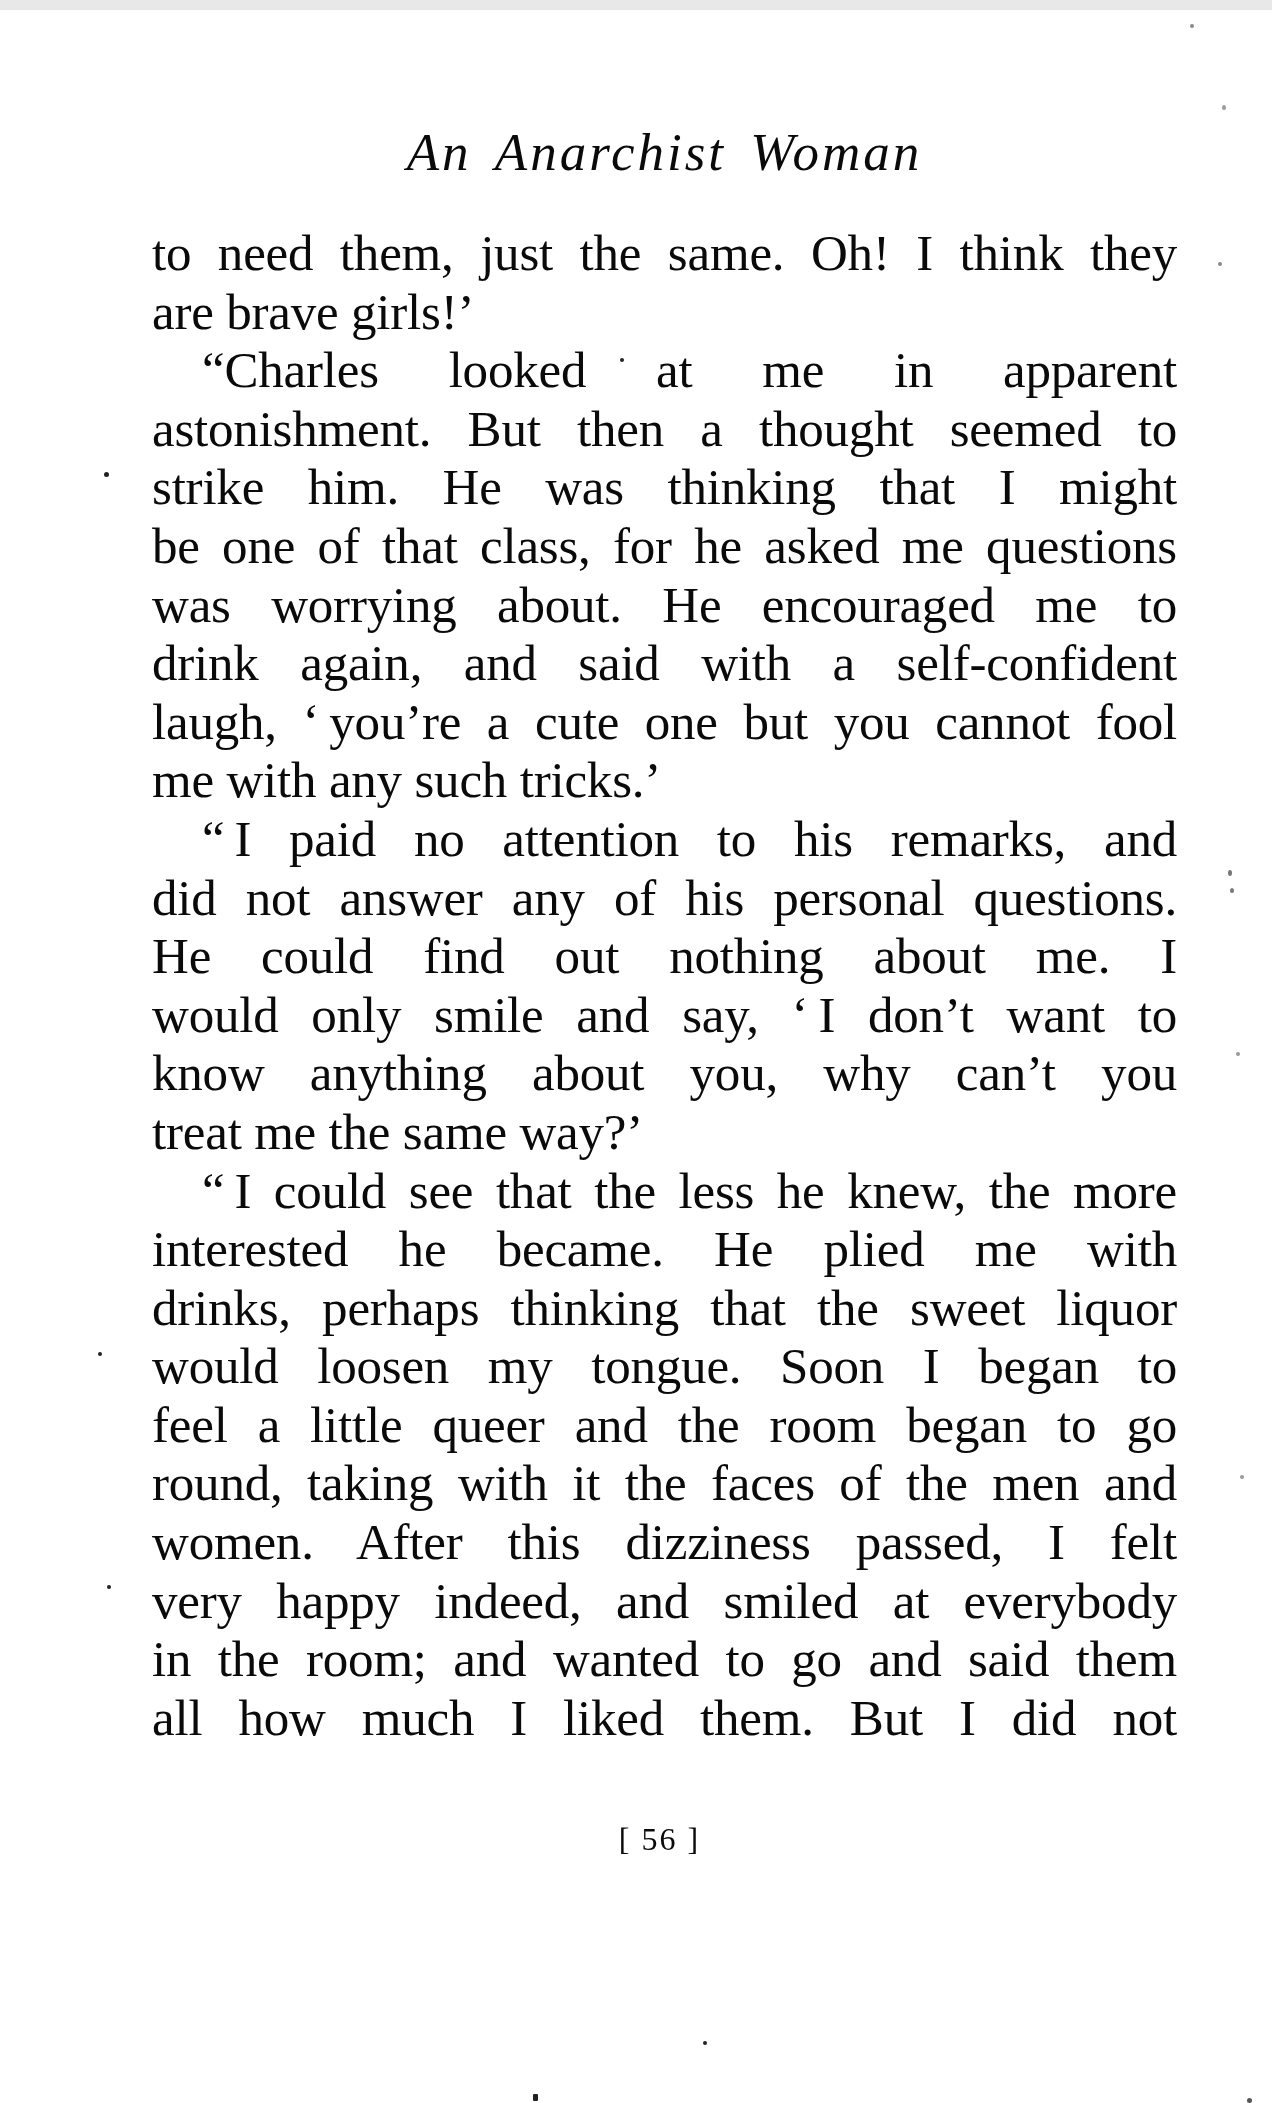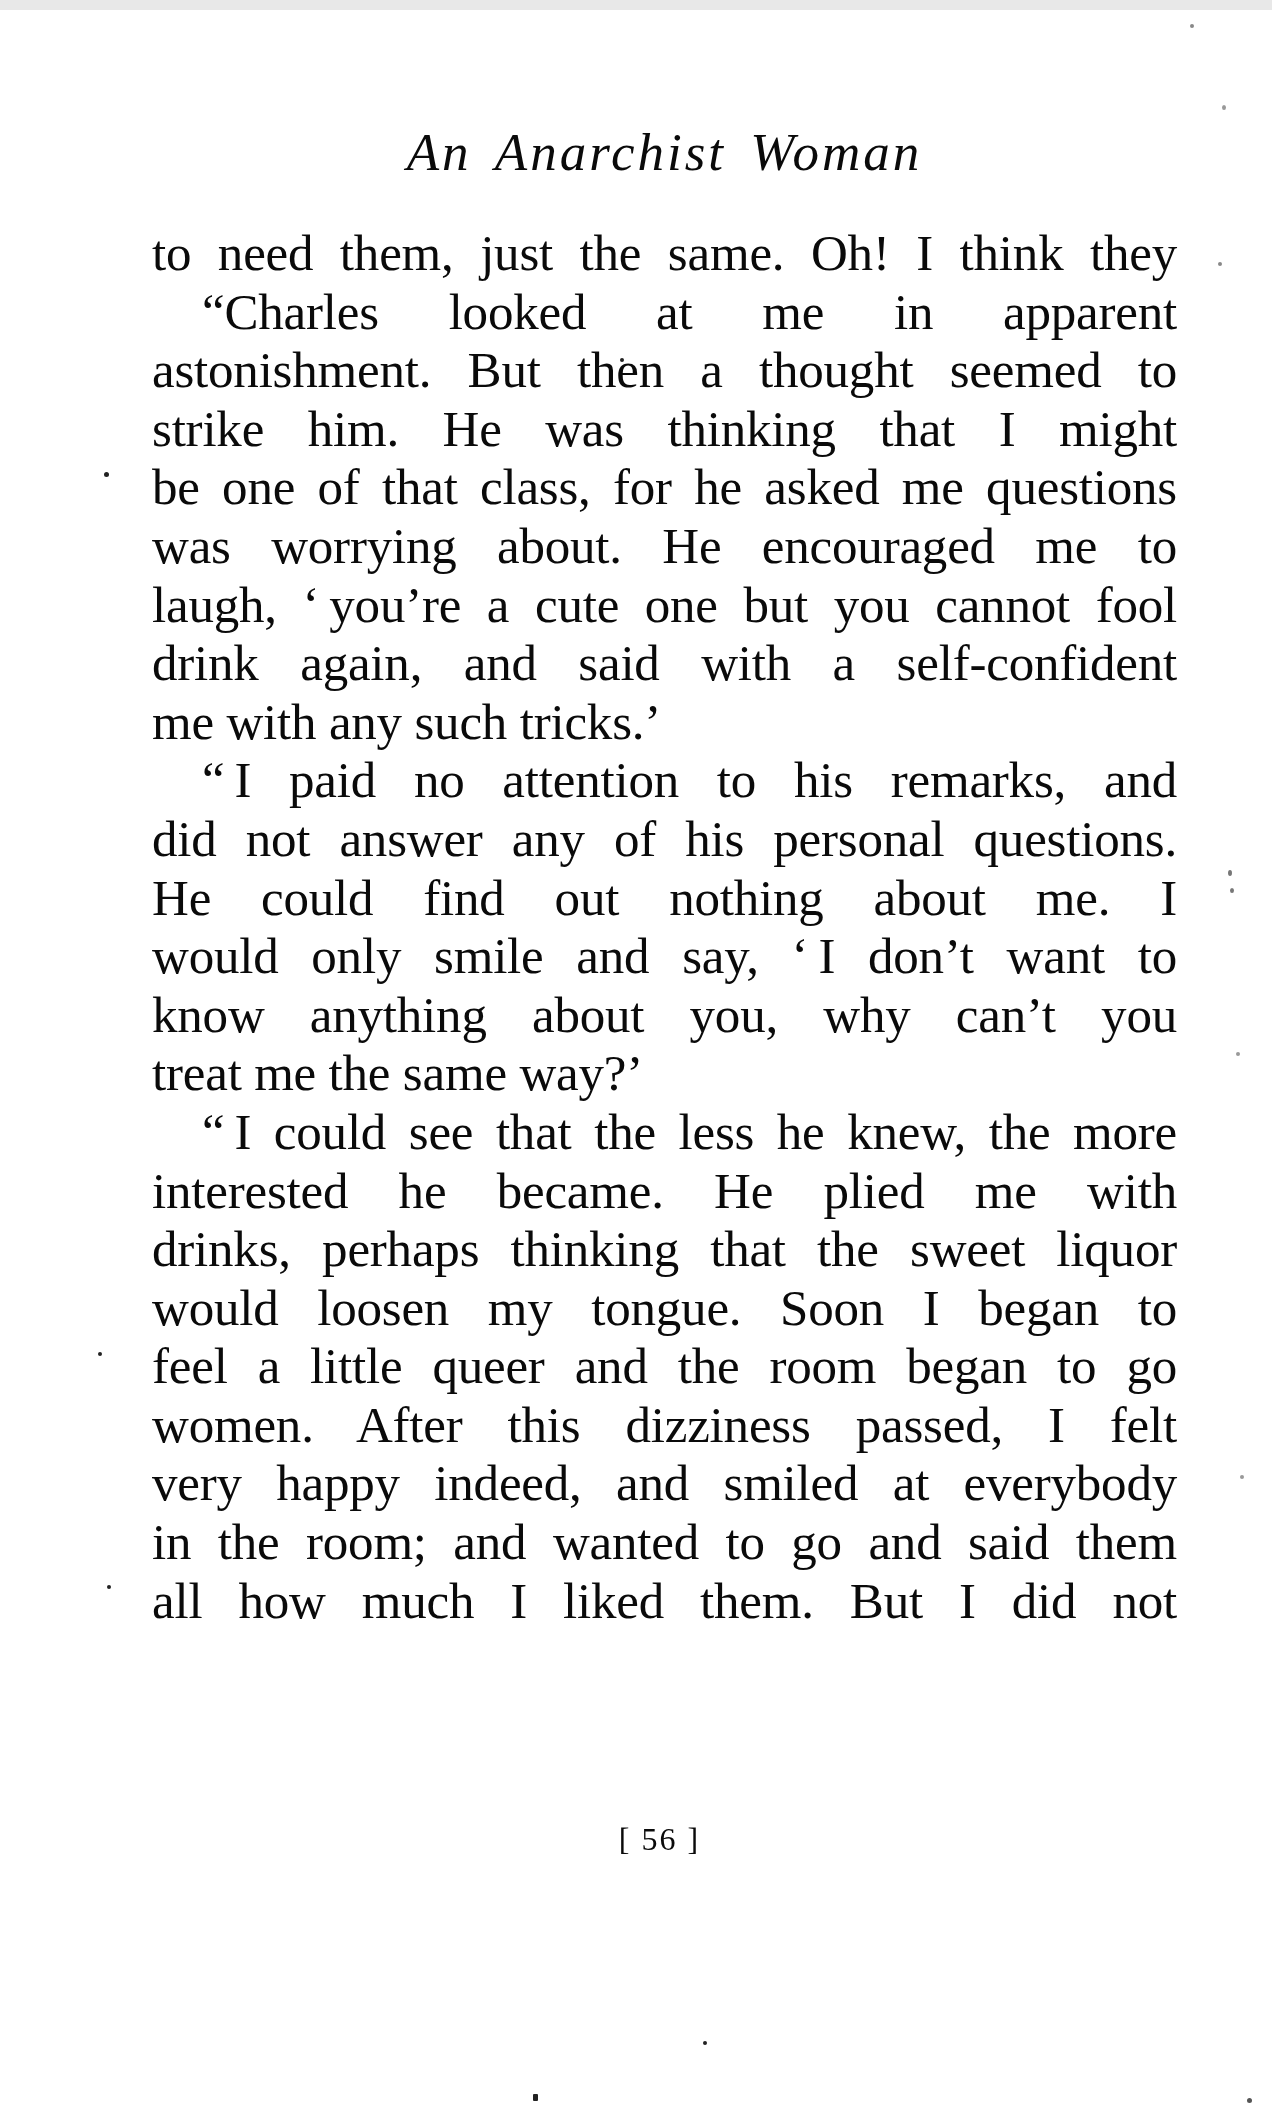--- a/index.html
+++ b/index.html
@@ -59,39 +59,41 @@
 </style>
 </head>
 <body>
 
 <div class="page">
 
   <div class="running-header">An Anarchist Woman</div>
 
   <div class="body-text">
       <div class="line justify">to need them, just the same.  Oh! I think they</div>
+      <div class="line">are brave girls!’</div>
       <div class="line justify indent">“Charles looked at me in apparent</div>
       <div class="line justify">astonishment.  But then a thought seemed to</div>
       <div class="line justify">strike him.  He was thinking that I might</div>
       <div class="line justify">be one of that class, for he asked me questions</div>
       <div class="line justify">was worrying about.  He encouraged me to</div>
+      <div class="line justify">drink again, and said with a self-confident</div>
       <div class="line justify">laugh, ‘ you’re a cute one but you cannot fool</div>
-      <div class="line justify">drink again, and said with a self-confident</div>
       <div class="line">me with any such tricks.’</div>
       <div class="line justify indent">“ I paid no attention to his remarks, and</div>
       <div class="line justify">did not answer any of his personal questions.</div>
       <div class="line justify">He could find out nothing about me.  I</div>
       <div class="line justify">would only smile and say, ‘ I don’t want to</div>
       <div class="line justify">know anything about you, why can’t you</div>
       <div class="line">treat me the same way?’</div>
       <div class="line justify indent">“ I could see that the less he knew, the more</div>
       <div class="line justify">interested he became.  He plied me with</div>
       <div class="line justify">drinks, perhaps thinking that the sweet liquor</div>
       <div class="line justify">would loosen my tongue.  Soon I began to</div>
       <div class="line justify">feel a little queer and the room began to go</div>
+      <div class="line justify">round, taking with it the faces of the men and</div>
       <div class="line justify">women.  After this dizziness passed, I felt</div>
       <div class="line justify">very happy indeed, and smiled at everybody</div>
       <div class="line justify">in the room; and wanted to go and said them</div>
       <div class="line justify">all how much I liked them.  But I did not</div>
     </div>
 
   <div class="page-number">[ 56 ]</div>
 
   <div class="speck" style="left:620px; top:348px; width:4px; height:4px;"></div>
   <div class="speck" style="left:104px; top:462px; width:5px; height:5px;"></div>

